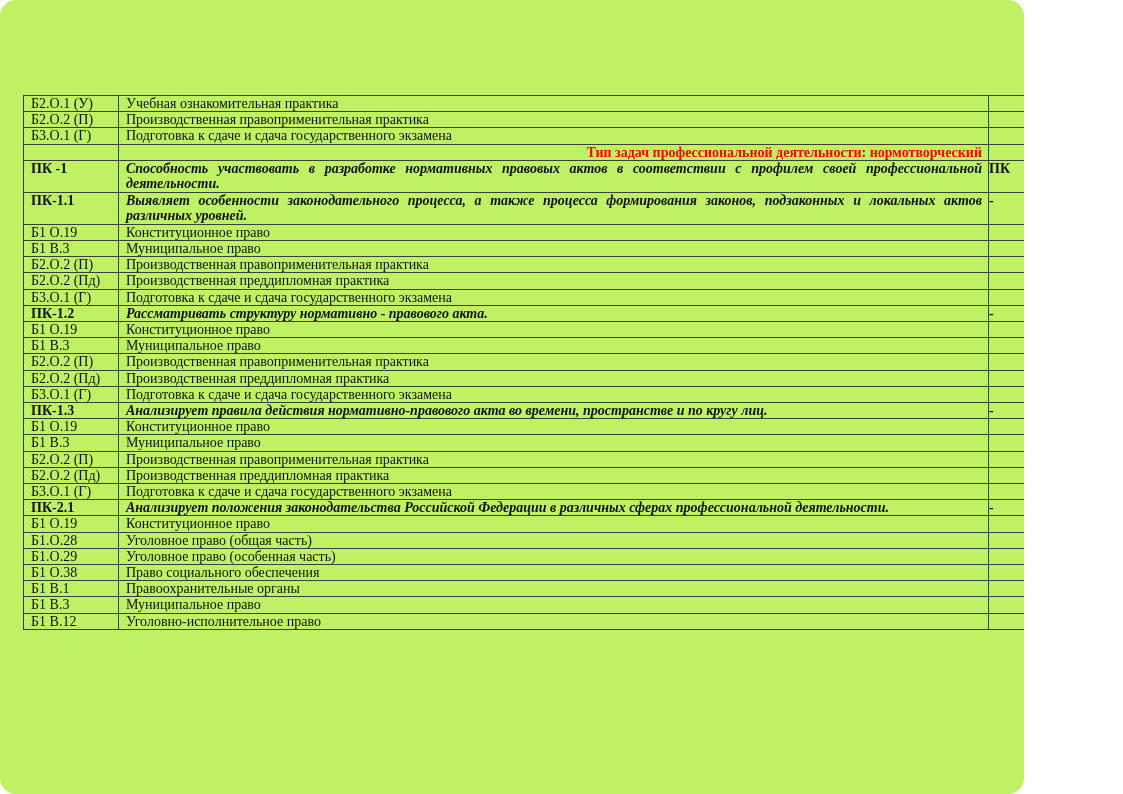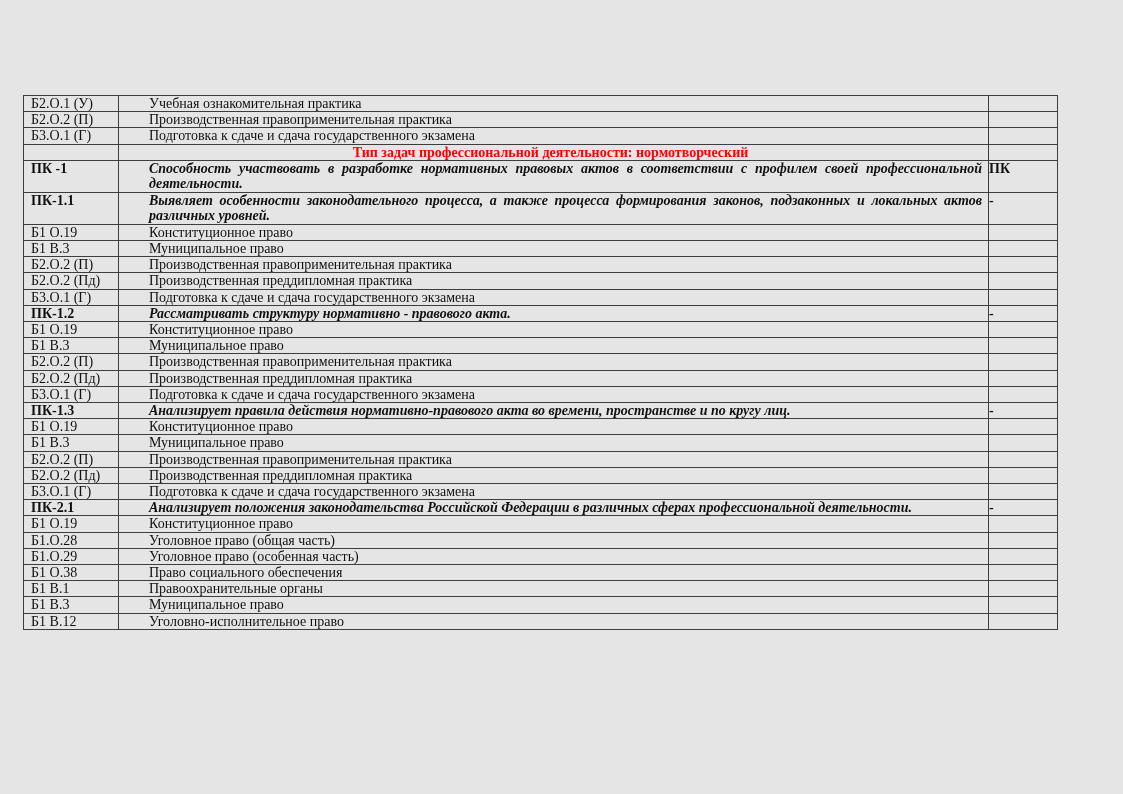--- a/index.html
+++ b/index.html
@@ -6,53 +6,54 @@
   * { box-sizing: border-box; }
   html, body {
     margin: 0; padding: 0;
     width: 1123px; height: 794px;
     background: #ffffff;
     font-family: "Liberation Serif", "DejaVu Serif", serif;
     color: var(--ink);
   }
   .page {
     position: relative;
-    width: 1123px; height: 794px;
-    background: #e5e5e5;
+    width: 1024px; height: 794px;
+    background: #bef264;
     overflow: hidden;
+    border-radius: 16px;
   }
   table.curriculum {
     position: absolute;
     left: 23px; top: 95px;
     width: 1034px;
     border-collapse: collapse;
     table-layout: fixed;
   }
   col.c-code  { width: 95px; }
   col.c-desc  { width: 870px; }
   col.c-right { width: 69px; }
   td {
     border: 1px solid var(--border);
     font-size: 14px;
     line-height: 15.2px;
     padding: 0;
     vertical-align: top;
     overflow: hidden;
   }
   td.code { padding-left: 7px; white-space: nowrap; }
-  td.desc { padding-left: 30px; padding-right: 6px; }
+  td.desc { padding-left: 7px; padding-right: 6px; }
   td.right { }
   tr.h1 td { height: 16px; }
   tr.h2 td { height: 32px; margin-top: 16px; }
   tr.row-competence td { font-weight: 700; }
   tr.row-competence td.desc { text-align: justify; font-style: italic; }
   td.section {
     color: var(--accent);
     font-weight: 700;
-    text-align: center;
+    text-align: right;
     padding-left: 0;
   }
 </style>
 </head>
 <body>
 
 <div class="page">
   <table class="curriculum">
     <colgroup>
       <col class="c-code">

